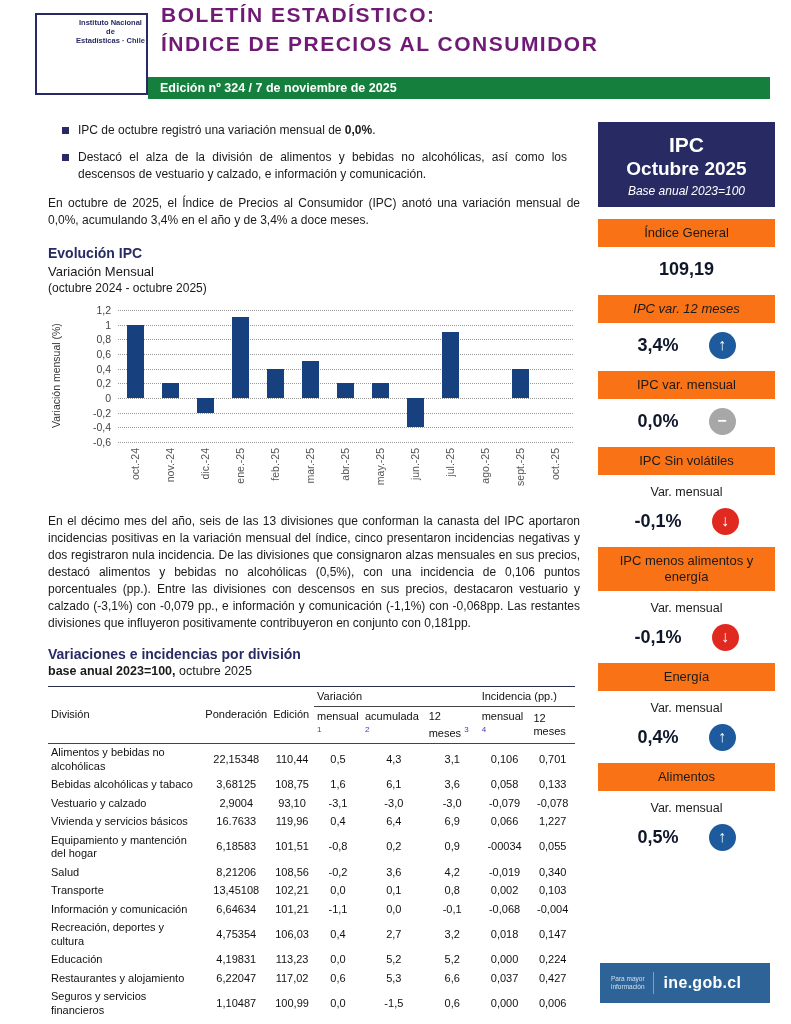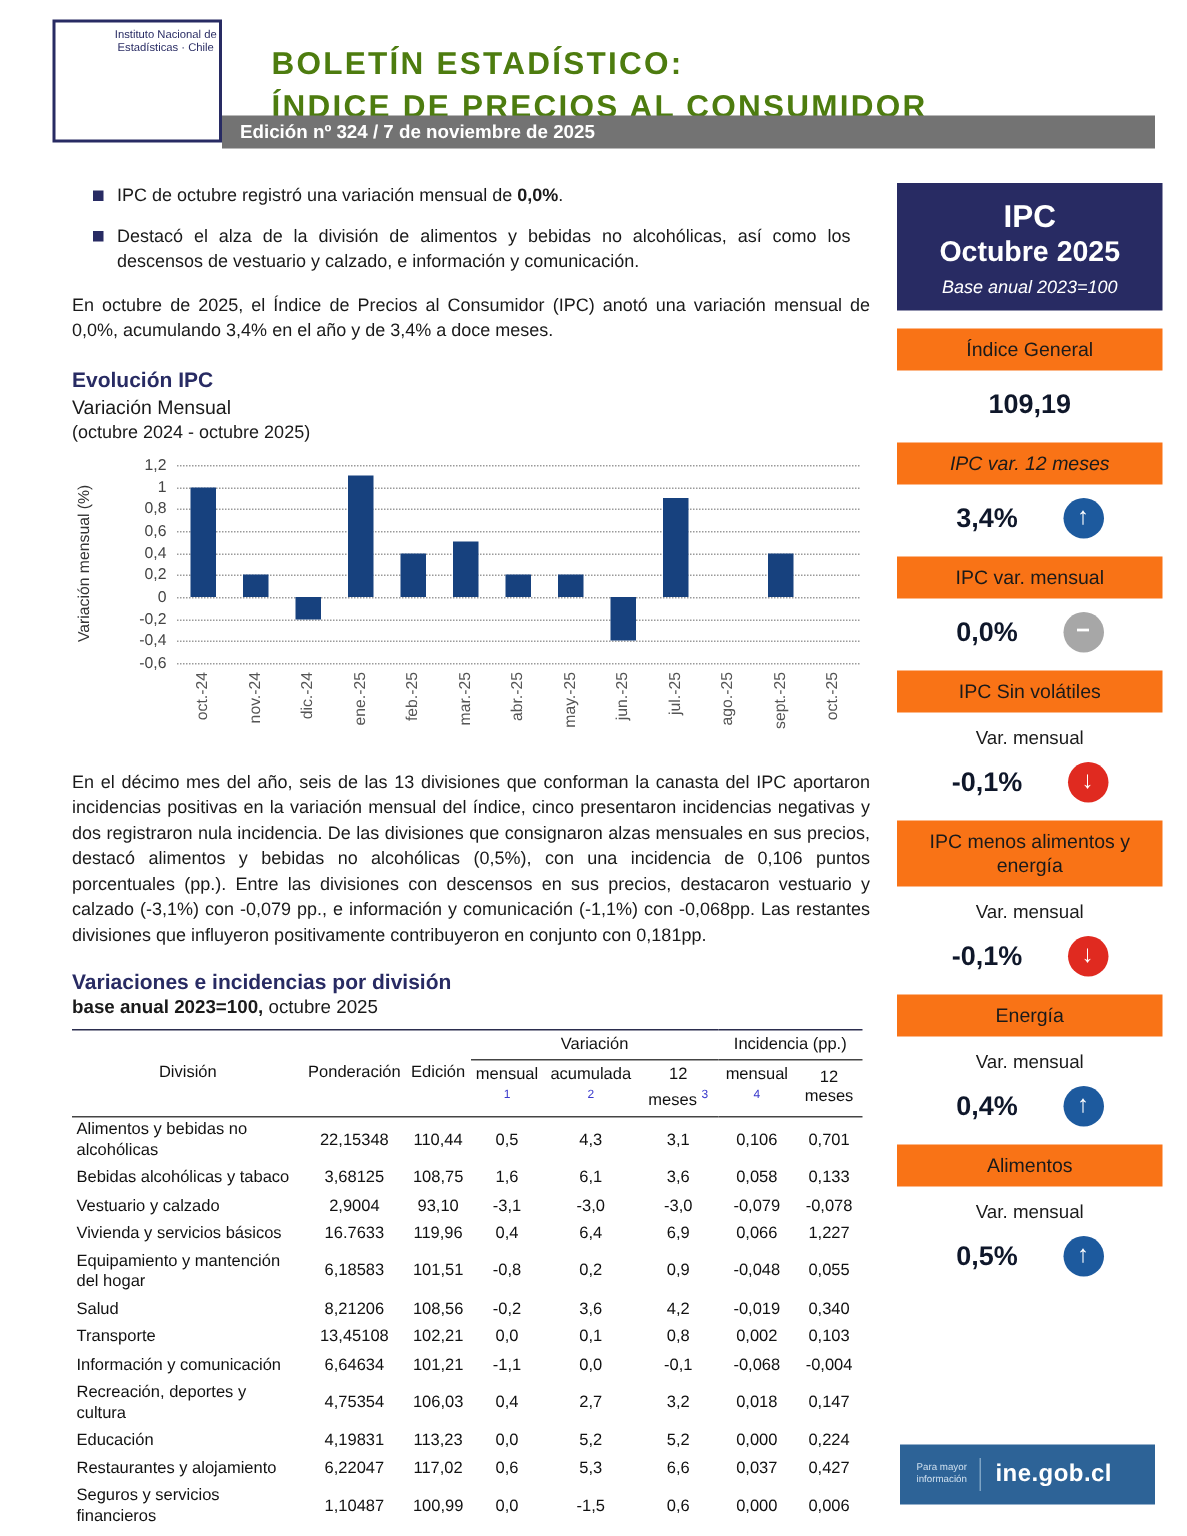--- a/index.html
+++ b/index.html
@@ -5,24 +5,24 @@
   * { margin:0; padding:0; box-sizing:border-box; }
   html,body { background:#ffffff; }
   body { font-family:"Liberation Sans", sans-serif; color:#1a1a1a; }
   .page { position:relative; width:791px; height:1024px; margin:0 auto; background:#fff; overflow:hidden; }
 
   
   .logo-box { position:absolute; left:35px; top:13px; width:113px; height:82px;
               border:2px solid #282b63; background:#fff; text-align:center; }
   .logo-text { font-size:33px; font-weight:bold; color:#282b63; line-height:38px; margin-top:7px; letter-spacing:1px; }
   .logo-n { color:#e8262d; font-style:italic; font-family:"DejaVu Serif", serif; font-weight:bold; }
-  .logo-sub { font-size:7.5px; font-weight:normal; color:#282b63; line-height:9px; margin-top:3px;margin-left:38px; }
-  .header-title { position:absolute; left:161px; top:28px; color:#4d7c0f; font-weight:bold;
-                  font-size:21px; letter-spacing:1.5px; line-height:29px; white-space:nowrap;margin-left:20px; }
-  .edition-bar { position:absolute; left:148px; top:77px; width:622px; height:22px; background:#737373;
+  .logo-sub { font-size:7.5px; font-weight:bold; color:#282b63; line-height:9px; margin-top:3px;margin-left:38px; }
+  .header-title { position:absolute; left:161px; top:0; color:#701a75; font-weight:bold;
+                  font-size:21px; letter-spacing:1.5px; line-height:29px; white-space:nowrap; }
+  .edition-bar { position:absolute; left:148px; top:77px; width:622px; height:22px; background:#15803d;
                  color:#fff; font-size:12.5px; font-weight:bold; line-height:22px; padding-left:12px; }
 
   
   .main-left { position:absolute; left:48px; top:122px; width:532px; }
   .bullet { display:flex; gap:9px; font-size:12px; line-height:17px; margin:0 0 10px 14px; width:505px; text-align:justify; }
   .bullet-sq { width:7px; height:7px; background:#282b63; margin-top:5px; flex:none; }
   .para { font-size:12px; line-height:17px; text-align:justify; margin-top:12px; }
 
   .chart-title { color:#282b63; font-weight:bold; font-size:14px; margin-top:16px; }
   .chart-sub { font-size:13px; margin-top:3px; }
@@ -36,21 +36,21 @@
   .xlabel { position:absolute; width:52px; height:14px; font-size:10.5px; color:#555;
             text-align:right; transform:rotate(-90deg); white-space:nowrap; }
   .ylabel-rot { position:absolute; left:2px; top:5px; height:132px; writing-mode:vertical-rl;
                 transform:rotate(180deg); font-size:10.5px; color:#333; text-align:center; }
 
   .table-title { color:#282b63; font-weight:bold; font-size:14px; margin-top:14px; }
   .table-subtitle { font-size:12.5px; margin-top:2px; }
 
   table.ipc { border-collapse:collapse; width:527px; margin-top:8px; font-size:11px; color:#111;
               border-top:1.5px solid #2b2d4e; border-bottom:1.5px solid #2b2d4e; }
-  table.ipc th { font-weight:normal; padding:3px 3px; text-align:center; vertical-align:middle; line-height:13px; }
+  table.ipc th { font-weight:normal; padding:3px 3px; text-align:left; vertical-align:middle; line-height:13px; }
   table.ipc th.group { border-bottom:1px solid #444; }
   table.ipc thead { border-bottom:1px solid #444; }
   table.ipc td { padding:2.5px 3px; text-align:center; line-height:13.5px; }
   table.ipc td.div { text-align:left; }
   sup.fn { color:#3a3acc; font-size:8px; }
 
   
   .sidebar { position:absolute; left:598px; top:122px; width:177px; }
   .sb-box { background:#282b63; color:#fff; text-align:center; padding:10px 6px 9px; }
   .sb-box-title { font-size:21px; font-weight:bold; line-height:25px; }
@@ -231,21 +231,21 @@
             <td>0,066</td>
             <td>1,227</td>
           </tr>
           <tr>
             <td class="div">Equipamiento y mantención del hogar</td>
             <td>6,18583</td>
             <td>101,51</td>
             <td>-0,8</td>
             <td>0,2</td>
             <td>0,9</td>
-            <td>-0,048</td>
+            <td>-00034</td>
             <td>0,055</td>
           </tr>
           <tr>
             <td class="div">Salud</td>
             <td>8,21206</td>
             <td>108,56</td>
             <td>-0,2</td>
             <td>3,6</td>
             <td>4,2</td>
             <td>-0,019</td>

